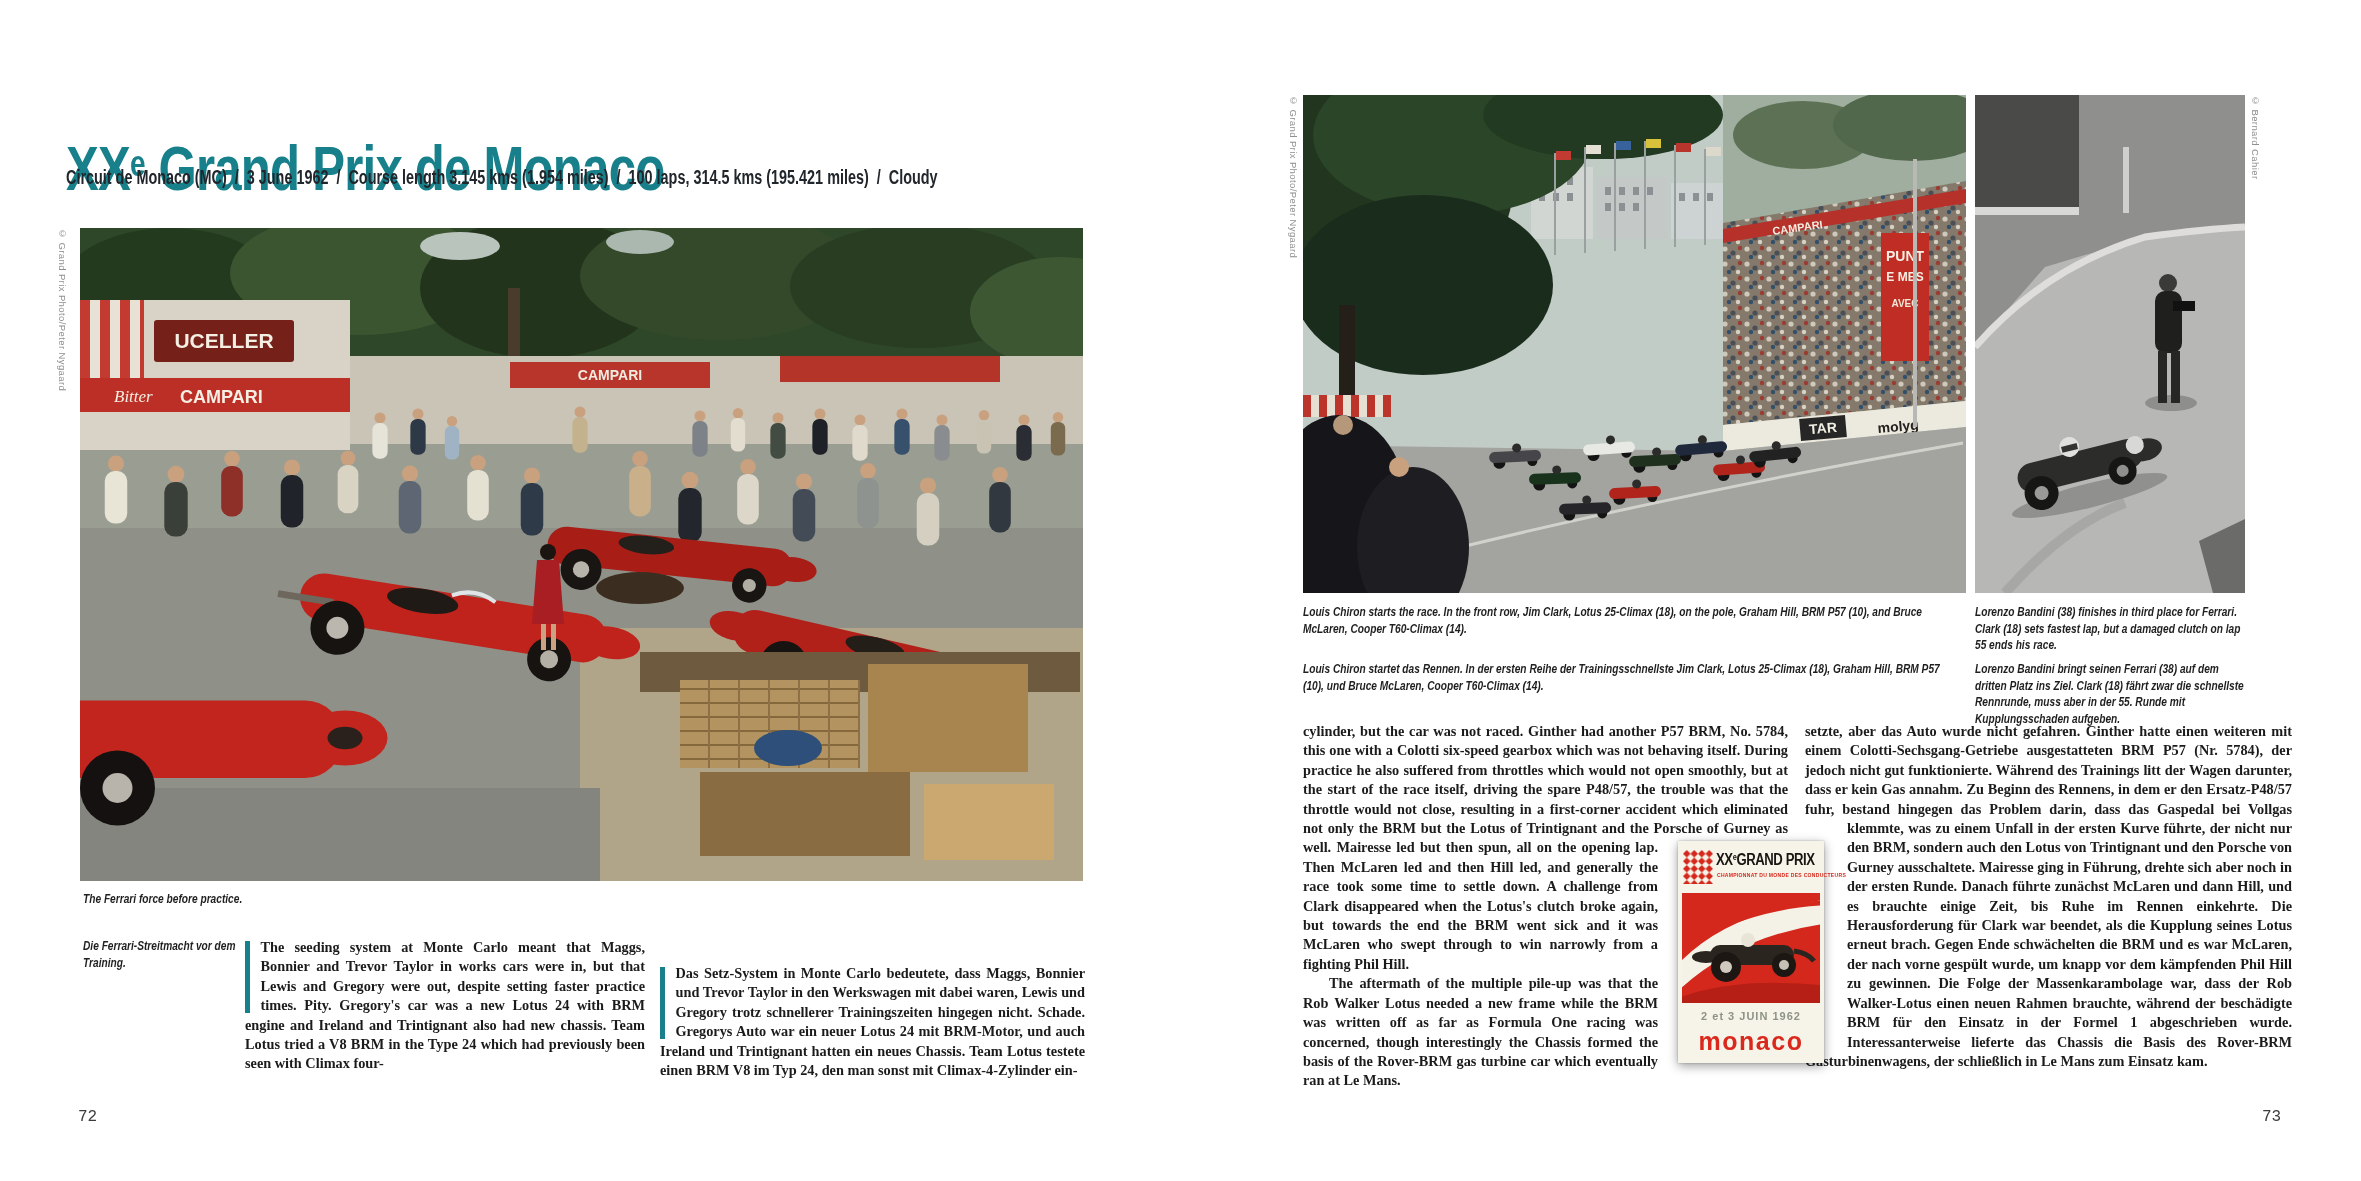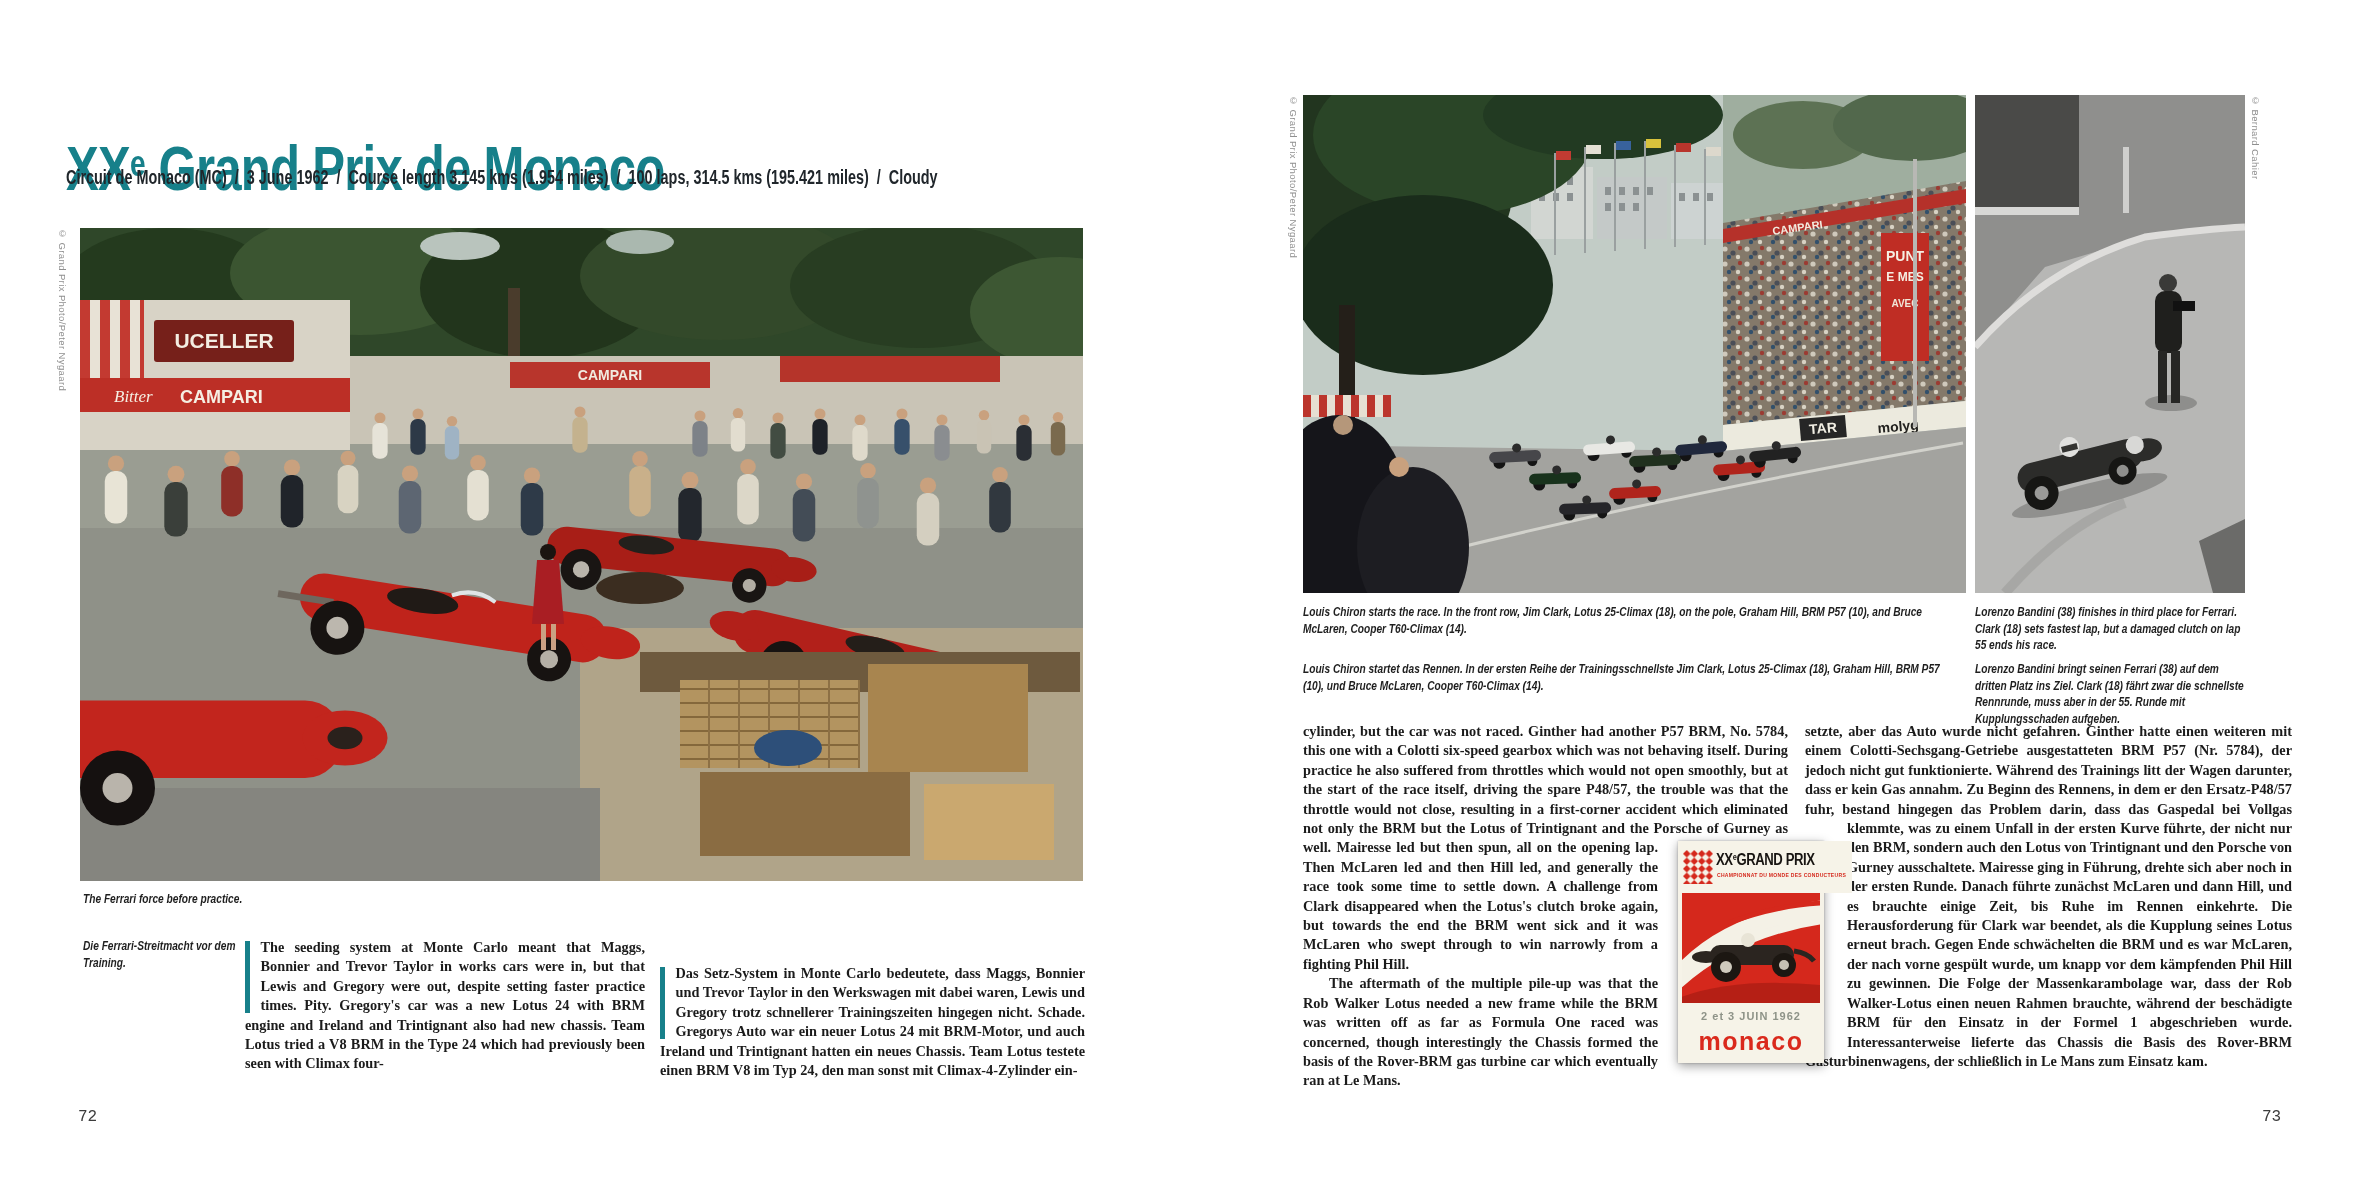--- a/index.html
+++ b/index.html
@@ -22,21 +22,21 @@
   .bodycol p{margin:0;}
   .rule{float:left;width:4.5px;height:72px;background:#17808a;margin:3px 11px 2px 0;}
   .indent{text-indent:26px;}
   .sp-r{float:right;width:130px;height:238px;}
   .sp-l{float:left;width:42px;height:228px;}
   .pagenum{font-family:Liberation Mono, monospace;font-size:16px;color:#3c3c3c;}
 
   
   .poster{left:1678px;top:841px;width:146px;height:222px;background:#f6f3e8;
           box-shadow:0 3px 10px rgba(0,0,0,.38),0 0 2px rgba(0,0,0,.25);}
-  .poster-head{position:absolute;left:0;top:0;width:174px;height:52px;background:#f6f3e8;}
+  .poster-head{position:absolute;left:0;top:0;width:146px;height:52px;background:#f6f3e8;}
   .poster-title{position:absolute;left:38px;top:10px;font-family:"Liberation Sans",sans-serif;
                 font-weight:700;font-size:16px;color:#181512;white-space:pre;
                 transform:scaleX(.82);transform-origin:0 0;letter-spacing:-.5px;}
   .poster-title sup{font-size:9px;vertical-align:5px;}
   .poster-sub{position:absolute;left:39px;top:31px;font-family:"Liberation Sans",sans-serif;
               font-weight:700;font-size:5.5px;color:#d5281c;white-space:pre;
               transform:scaleX(.92);transform-origin:0 0;letter-spacing:.3px;}
   .poster-mid{position:absolute;left:4px;top:52px;width:138px;height:110px;background:#d5281c;overflow:hidden;}
   .poster-foot{position:absolute;left:0;top:162px;width:146px;height:60px;background:#f6f3e8;text-align:center;}
   .poster-date{margin-top:7px;font-family:"Liberation Sans",sans-serif;font-weight:700;
@@ -347,21 +347,21 @@
 
   <div class="abs vcred" style="left:2250px;top:95px;height:180px;">© Bernard Cahier</div>
 
   <div class="abs cap" style="left:1303px;top:604px;width:800px;">Louis Chiron starts the race. In the front row, Jim Clark, Lotus 25-Climax (18), on the pole, Graham Hill, BRM P57 (10), and Bruce McLaren, Cooper T60-Climax (14).</div>
   <div class="abs cap" style="left:1303px;top:661px;width:800px;">Louis Chiron startet das Rennen. In der ersten Reihe der Trainingsschnellste Jim Clark, Lotus 25-Climax (18), Graham Hill, BRM P57 (10), und Bruce McLaren, Cooper T60-Climax (14).</div>
   <div class="abs cap" style="left:1975px;top:604px;width:332px;">Lorenzo Bandini (38) finishes in third place for Ferrari. Clark (18) sets fastest lap, but a damaged clutch on lap 55 ends his race.</div>
   <div class="abs cap" style="left:1975px;top:661px;width:332px;">Lorenzo Bandini bringt seinen Ferrari (38) auf dem dritten Platz ins Ziel. Clark (18) fährt zwar die schnellste Rennrunde, muss aber in der 55. Runde mit Kupplungsschaden aufgeben.</div>
 
   <div class="abs bodycol" style="left:1303px;top:722px;width:485px;">
     <p><span>cylinder, but the car was not raced. Ginther had another P57 BRM, No. 5784, this one with a Colotti six-speed gearbox which was not behaving itself. During practice he also suffered from throttles which would not open smoothly, but at the start of the race itself, driving the spare P48/57, the trouble was that the throttle would not close, resulting in a first-corner accident which eliminated not only the BRM but the Lotus of Trintignant and the Porsche of </span><span class="sp-r"></span><span>Gurney as well. Mairesse led but then spun, all on the opening lap. Then McLaren led and then Hill led, and generally the race took some time to settle down. A challenge from Clark disappeared when the Lotus's clutch broke again, but towards the end the BRM went sick and it was McLaren who swept through to win narrowly from a fighting Phil Hill.</span></p>
-    <p class="indent">The aftermath of the multiple pile-up was that the Rob Walker Lotus needed a new frame while the BRM was written off as far as Formula One raced was concerned, though interestingly the Chassis formed the basis of the Rover-BRM gas turbine car which eventually ran at Le Mans.</p>
+    <p class="indent">The aftermath of the multiple pile-up was that the Rob Walker Lotus needed a new frame while the BRM was written off as far as Formula One racing was concerned, though interestingly the Chassis formed the basis of the Rover-BRM gas turbine car which eventually ran at Le Mans.</p>
   </div>
   <div class="abs bodycol" style="left:1805px;top:722px;width:487px;">
     <p><span>setzte, aber das Auto wurde nicht gefahren. Ginther hatte einen weiteren mit einem Colotti-Sechsgang-Getriebe ausgestatteten BRM P57 (Nr. 5784), der jedoch nicht gut funktionierte. Während des Trainings litt der Wagen darunter, dass er kein Gas annahm. Zu Beginn des Rennens, in dem er den Ersatz-P48/57 fuhr, bestand hingegen das Problem darin, dass das Gaspedal bei Vollgas klemmte, was zu einem Unfall </span><span class="sp-l"></span><span>in der ersten Kurve führte, der nicht nur den BRM, sondern auch den Lotus von Trintignant und den Porsche von Gurney ausschaltete. Mairesse ging in Führung, drehte sich aber noch in der ersten Runde. Danach führte zunächst McLaren und dann Hill, und es brauchte einige Zeit, bis Ruhe im Rennen einkehrte. Die Herausforderung für Clark war beendet, als die Kupplung seines Lotus erneut brach. Gegen Ende schwächelten die BRM und es war McLaren, der nach vorne gespült wurde, um knapp vor dem kämpfenden Phil Hill zu gewinnen. Die Folge der Massenkarambolage war, dass der Rob Walker-Lotus einen neuen Rahmen brauchte, während der beschädigte BRM für den Einsatz in der Formel 1 abgeschrieben wurde. Interessanterweise lieferte das Chassis die Basis des Rover-BRM Gasturbinenwagens, der schließlich in Le Mans zum Einsatz kam.</span></p>
   </div>
 
   <div class="abs poster">
     <div class="poster-head">
       <svg width="30" height="34" style="position:absolute;left:5px;top:9px;">
         <defs>
             <pattern id="dmd" width="7.5" height="7.5" patternUnits="userSpaceOnUse">

